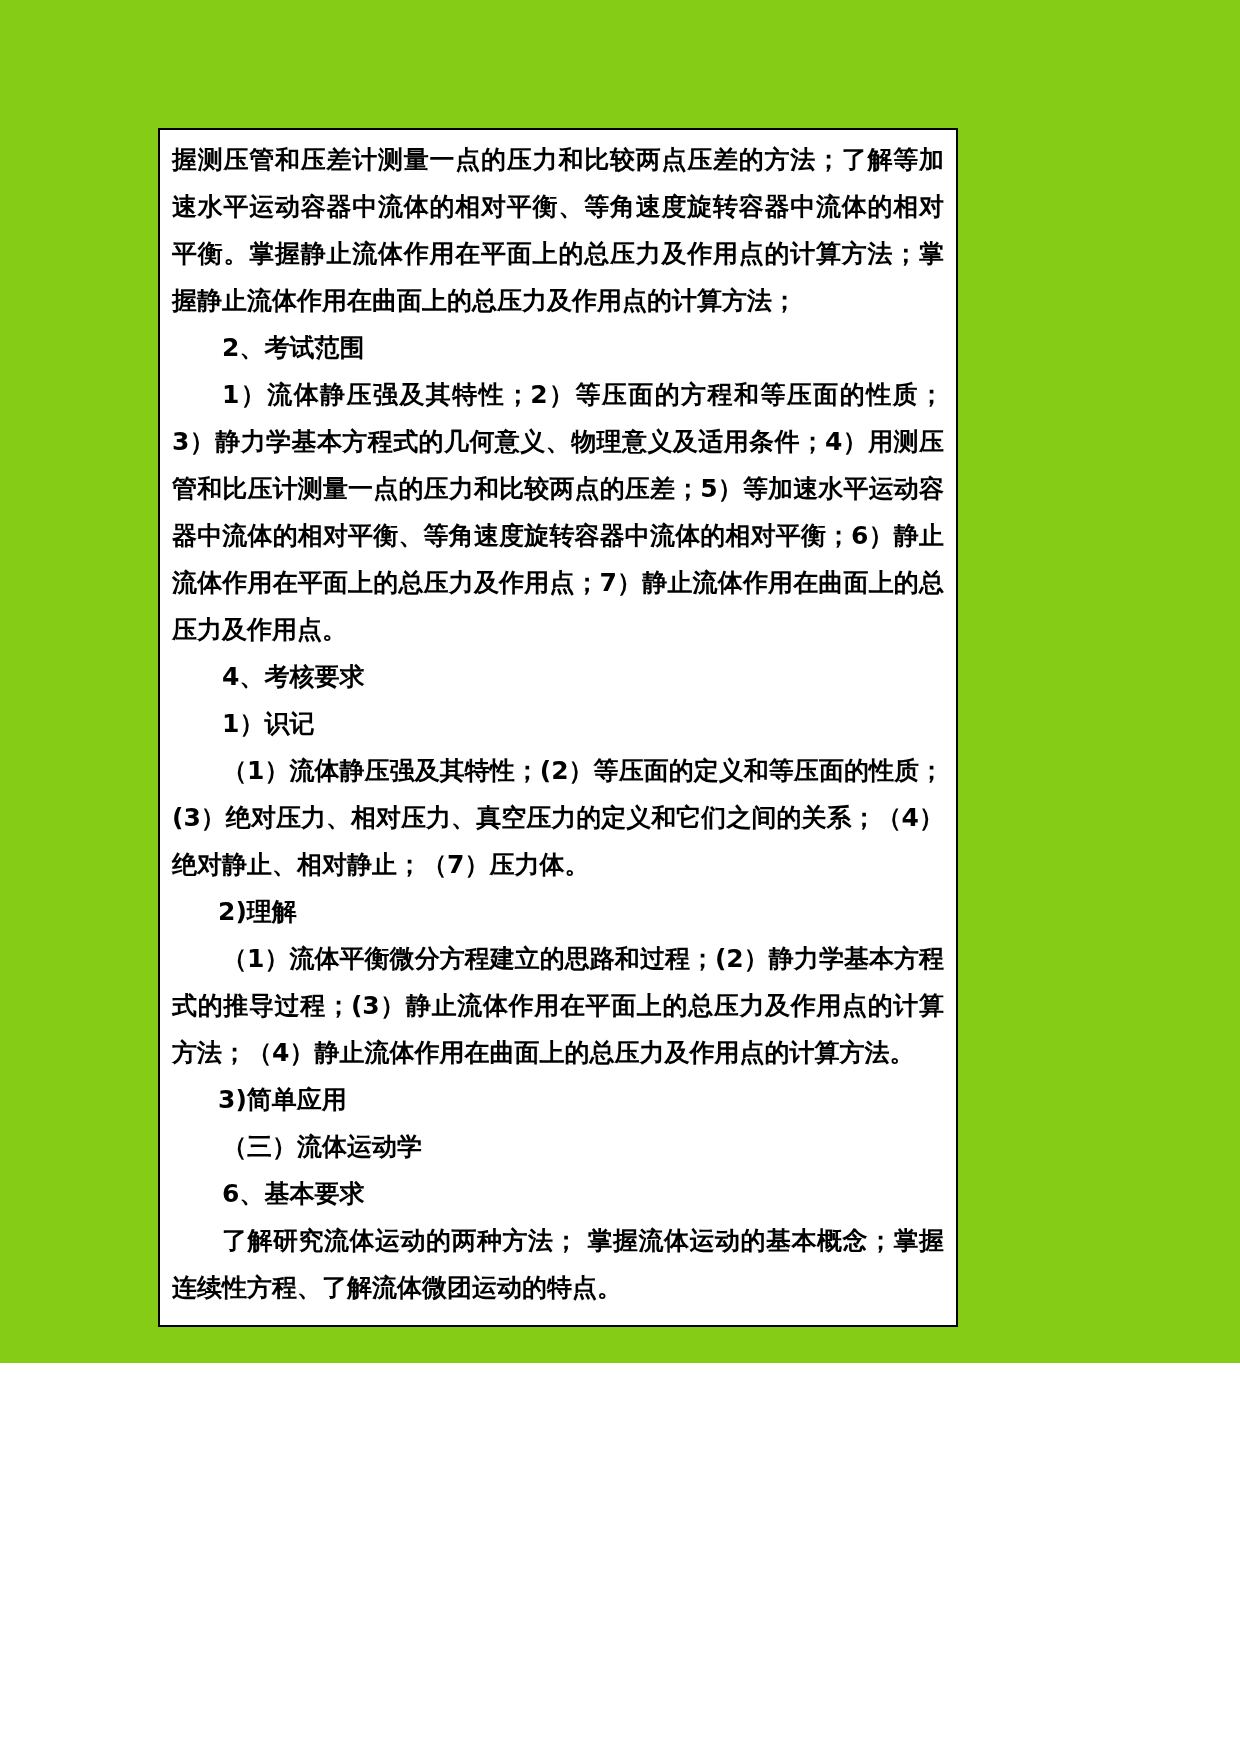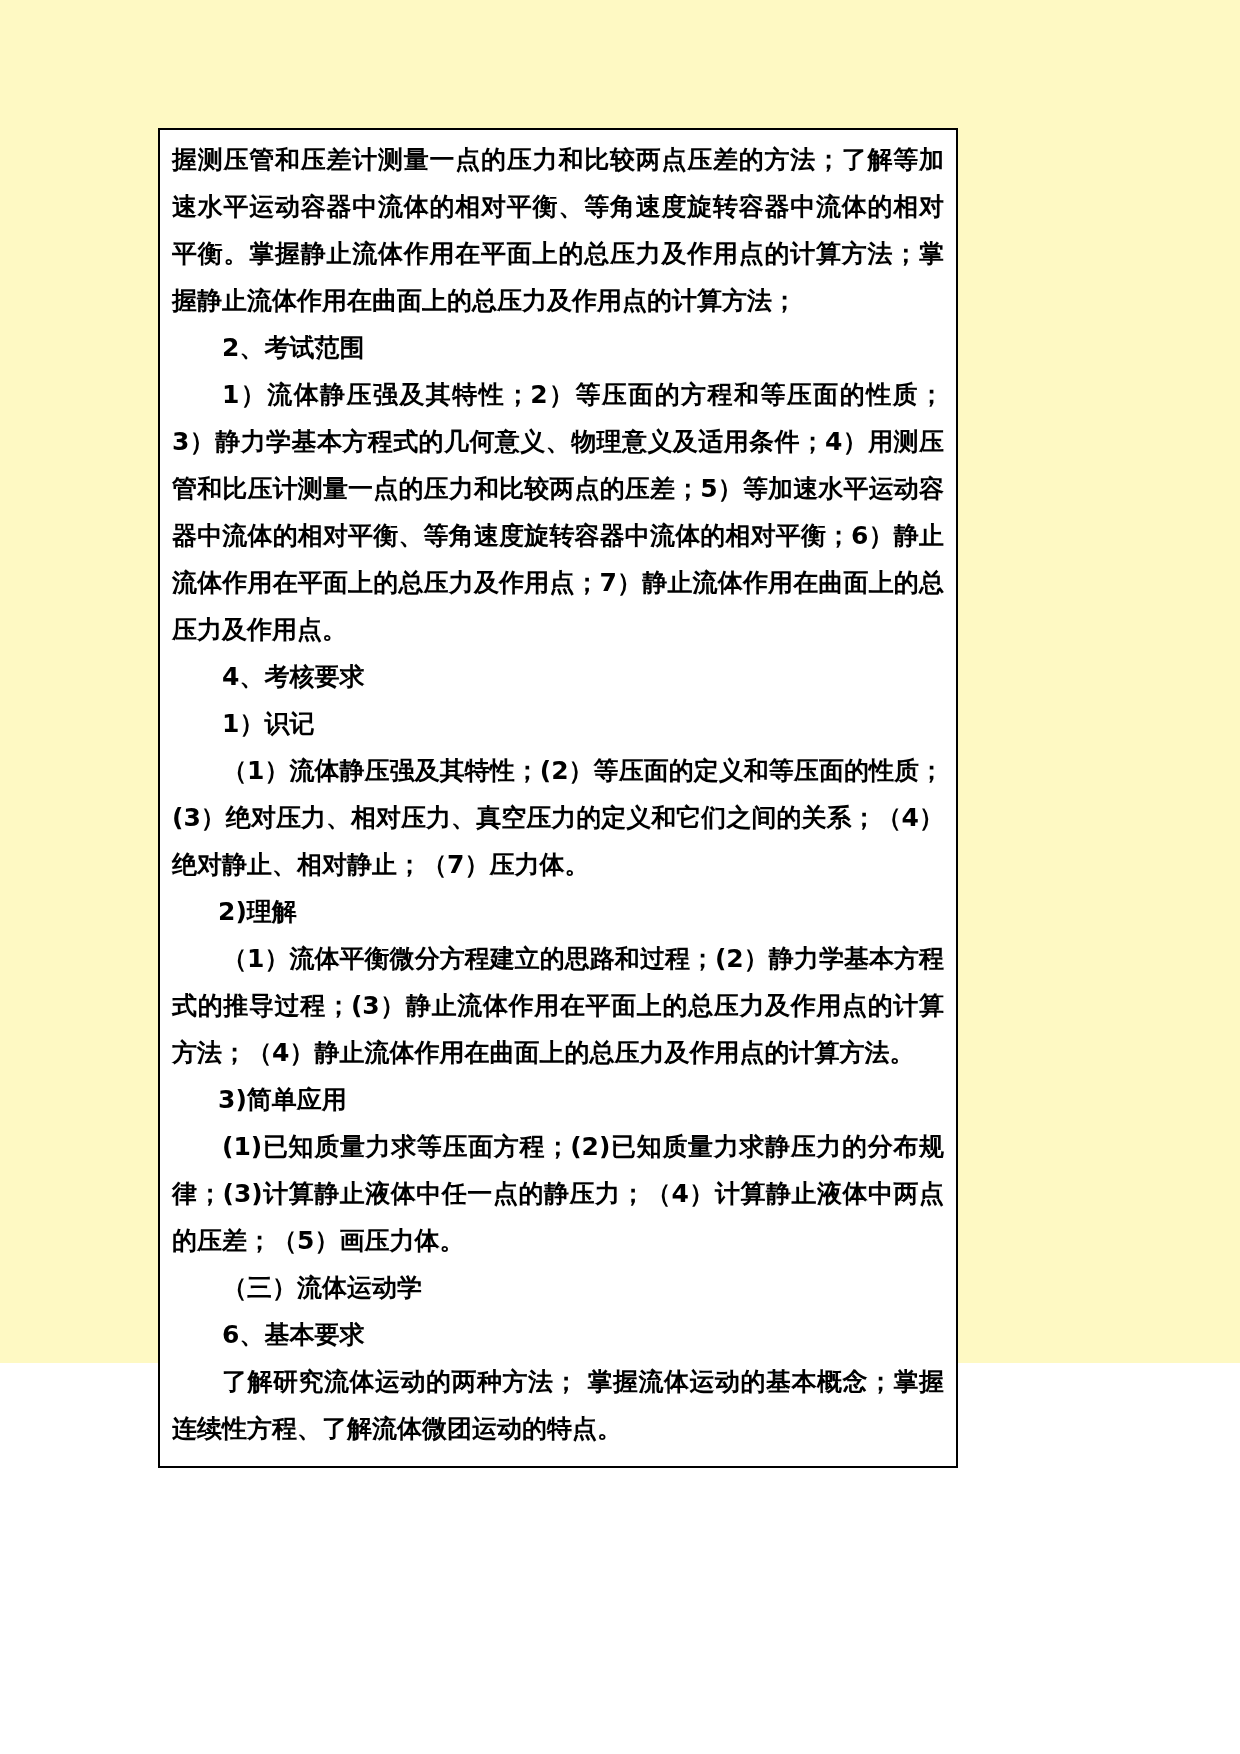--- a/index.html
+++ b/index.html
@@ -11,21 +11,21 @@
     width: 1240px;
     height: 1754px;
     font-family: "DejaVu Sans", "Liberation Sans", sans-serif;
     -webkit-font-smoothing: none;
   }
 
   .page {
     position: relative;
     width: 1240px;
     height: 1363px;
-    background: #fef9c3;
+    background: #84cc16;
     box-sizing: border-box;
   }
 
   
   .frame {
     position: absolute;
     left: 158px;
     top: 128px;
     width: 800px;
     border: 2px solid #000000;
@@ -87,21 +87,20 @@
       <p class="para indent">1）识记</p>
 
       <p class="para indent">（1）流体静压强及其特性；(2）等压面的定义和等压面的性质；(3）绝对压力、相对压力、真空压力的定义和它们之间的关系；（4）绝对静止、相对静止；（7）压力体。</p>
 
       <p class="para indent-sm">2)理解</p>
 
       <p class="para indent">（1）流体平衡微分方程建立的思路和过程；(2）静力学基本方程式的推导过程；(3）静止流体作用在平面上的总压力及作用点的计算方法；（4）静止流体作用在曲面上的总压力及作用点的计算方法。</p>
 
       <p class="para indent-sm">3)简单应用</p>
 
-      <p class="para indent">(1)已知质量力求等压面方程；(2)已知质量力求静压力的分布规律；(3)计算静止液体中任一点的静压力；（4）计算静止液体中两点的压差；（5）画压力体。</p>
 
 
 
       <p class="para indent">（三）流体运动学</p>
 
       <p class="para indent">6、基本要求</p>
 
       <p class="para indent">了解研究流体运动的两种方法； 掌握流体运动的基本概念；掌握连续性方程、了解流体微团运动的特点。</p>
 
     </div>

